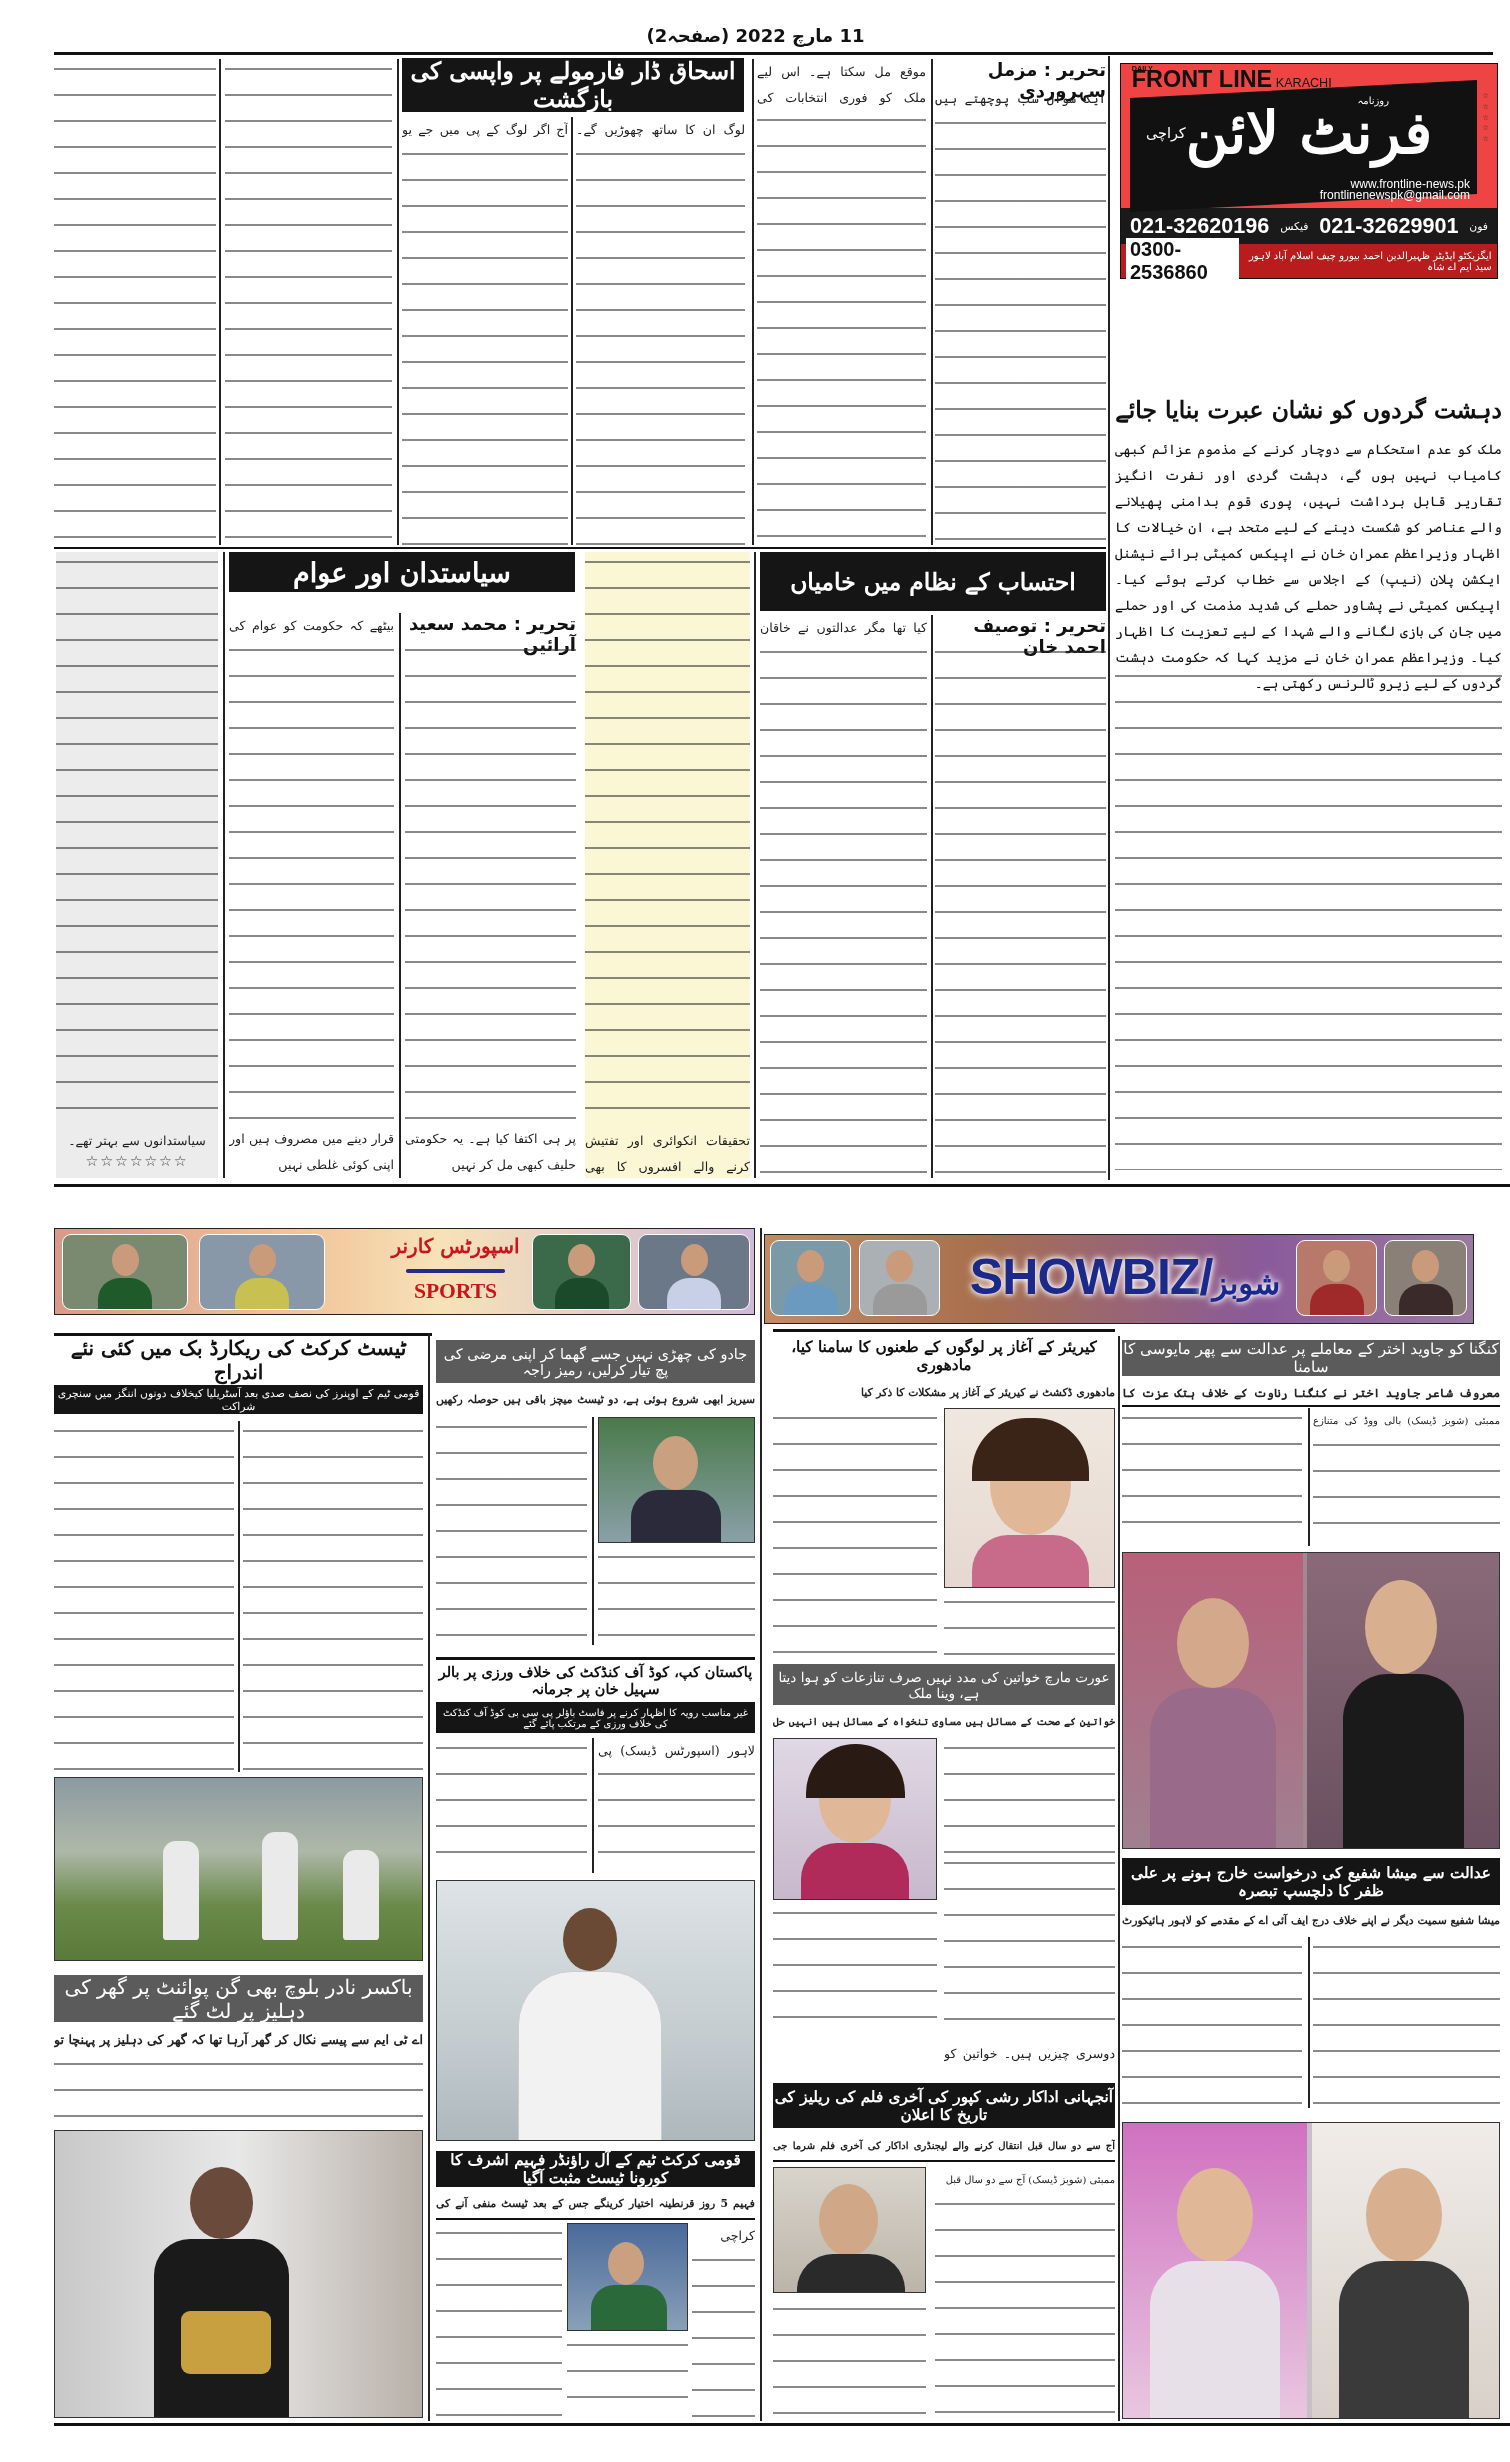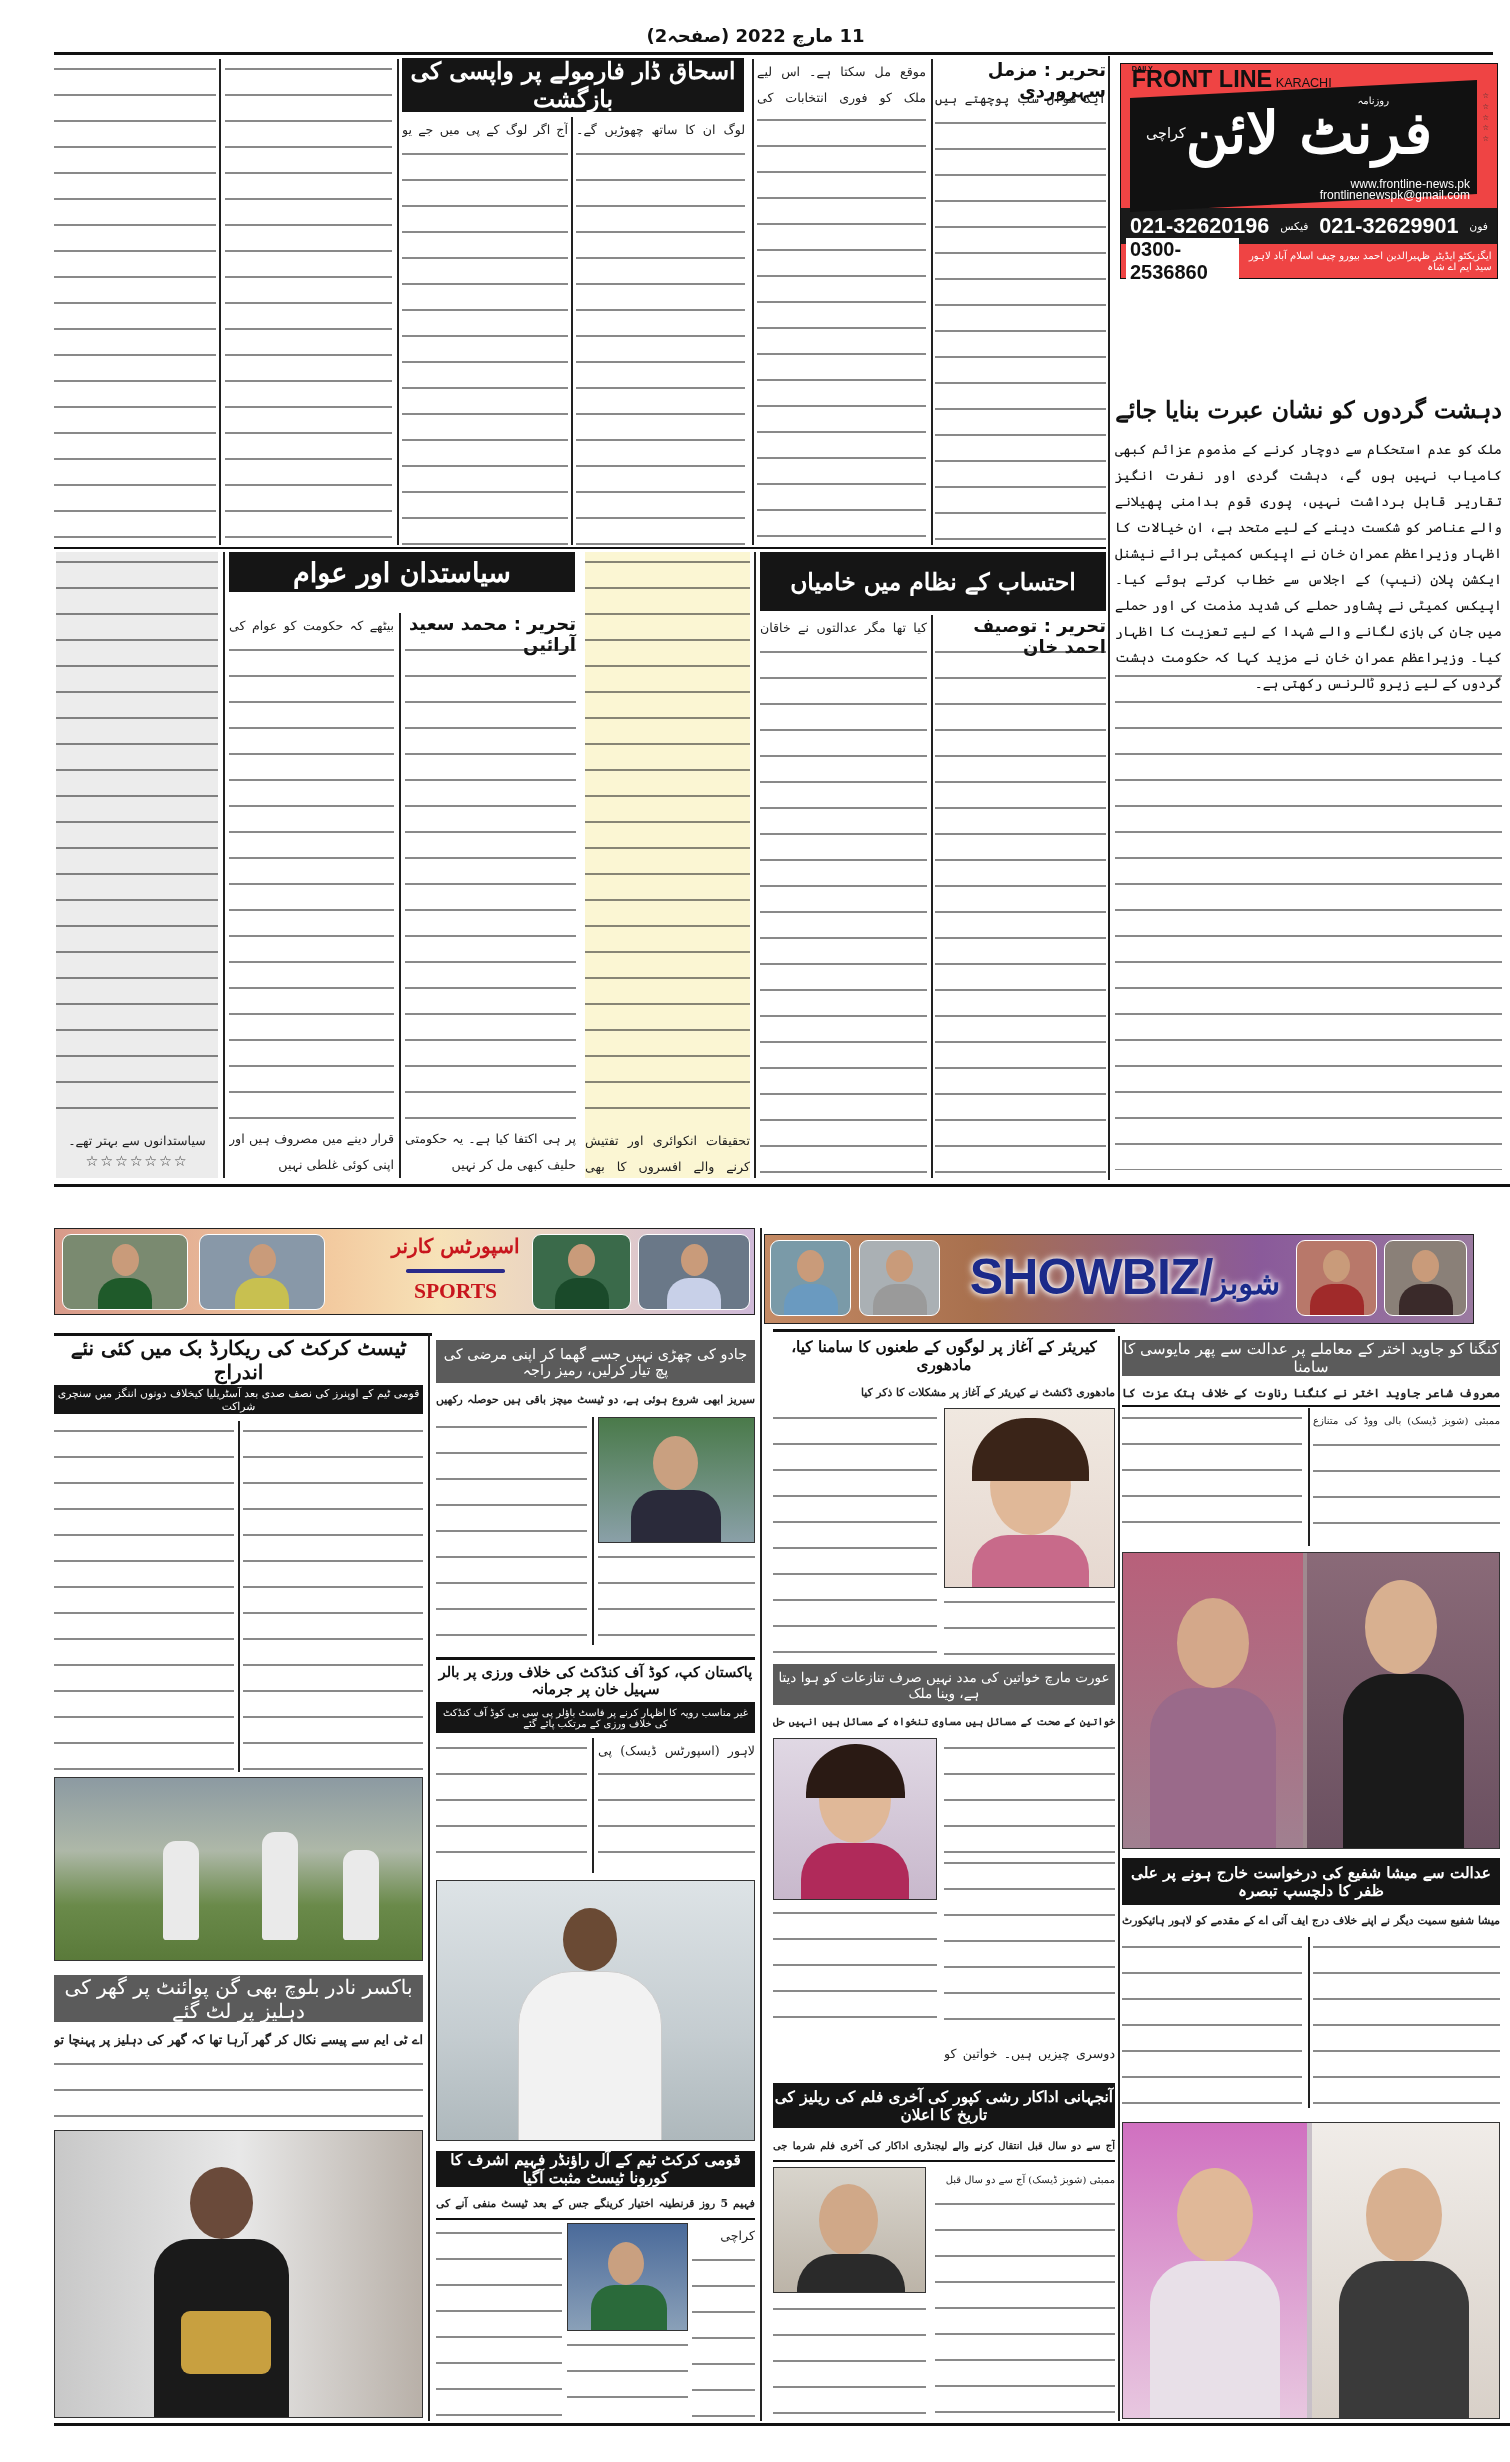--- a/index.html
+++ b/index.html
@@ -25,21 +25,21 @@
   .mh-english small { font-size: 7.2px; position: absolute; left: 0; top: -1.8px; }
   .mh-english .karachi { font-size: 12.6px; font-weight: normal; margin-left: 3.6px; }
   .mh-urdu { position: absolute; left: 36px; right: 36px; top: 40px; text-align: center; color: #fff; font-family: "DejaVu Serif", serif; font-size: 58px; font-weight: bold; direction: rtl; line-height: 1; }
   .mh-urdu-sub { position: absolute; right: 108px; top: 31px; color: #fff; font-size: 10px; font-family: "DejaVu Serif", serif; direction: rtl; }
   .mh-city { position: absolute; left: 25px; top: 61px; color: #fff; font-size: 14.4px; font-family: "DejaVu Serif", serif; direction: rtl; }
   .mh-web { position: absolute; right: 27px; bottom: 7.2px; color: #fff; font-size: 12px; font-family: "Liberation Sans", sans-serif; text-align: right; line-height: 10.8px; }
   .mh-stars { position: absolute; right: 3.6px; top: 27px; width: 10.8px; font-size: 7.2px; line-height: 10.8px; color: #333; }
   .mh-phone { background: #1a1a1a; color: #fff; height: 36px; display: flex; align-items: center; justify-content: space-between; padding: 0 9px; font-family: "Liberation Sans", sans-serif; font-weight: bold; font-size: 21.6px; direction: ltr; }
   .mh-phone .lbl { font-size: 10.8px; font-family: "DejaVu Serif", serif; font-weight: normal; }
   .mh-address { background: #fff; padding: 5.4px 7.2px; font-family: "DejaVu Serif", serif; font-size: 12.6px; line-height: 31px; direction: rtl; text-align: center; font-weight: bold; }
-  .mh-editor { background: #ef4444; color: #fff; height: 34px; display: flex; align-items: center; justify-content: space-between; padding: 0 5.4px; }
+  .mh-editor { background: #b91c1c; color: #fff; height: 34px; display: flex; align-items: center; justify-content: space-between; padding: 0 5.4px; }
   .mh-editor .num { background: #fff; color: #111; font-family: "Liberation Sans", sans-serif; font-weight: bold; font-size: 20px; padding: 0 3.6px; }
   .mh-editor .txt { font-size: 10px; font-family: "DejaVu Serif", serif; direction: rtl; }
   .banner { position: absolute; overflow: hidden; }
   .banner-sports { left: 54px; top: 1228px; width: 701px; height: 87px; border: 1.8px solid #222; background: linear-gradient(90deg, #d89a8a 0%, #f3cba0 40%, #f7e2b8 55%, #cfb9d8 100%); }
   .banner-showbiz { left: 764px; top: 1234px; width: 710px; height: 90px; border: 1.8px solid #222; background: linear-gradient(90deg, #c48a64 0%, #a8704e 30%, #8a5a9a 70%, #9a7aa0 100%); }
   .sports-title { position: absolute; left: 333px; top: 5.4px; width: 135px; text-align: center; color: #c8161d; font-weight: bold; font-size: 20px; direction: rtl; font-family: "DejaVu Serif", serif; }
   .sports-line { position: absolute; left: 351px; top: 40px; width: 99px; height: 3.6px; background: #2a2a8a; border-radius: 1.8px; }
   .sports-en { position: absolute; left: 342px; top: 50px; width: 117px; text-align: center; color: #c8161d; font-weight: bold; font-size: 21.6px; font-family: "Liberation Serif", serif; }
   .showbiz-title { position: absolute; left: 198px; top: 12.6px; width: 324px; text-align: center; color: #1b2a8a; font-weight: bold; font-size: 50px; font-family: "Liberation Sans", sans-serif; text-shadow: 0 0 5.4px #fff, 0 0 9px #fff; letter-spacing: -0.9px; }
   .showbiz-title .ur { font-family: "DejaVu Serif", serif; font-size: 31px; }

